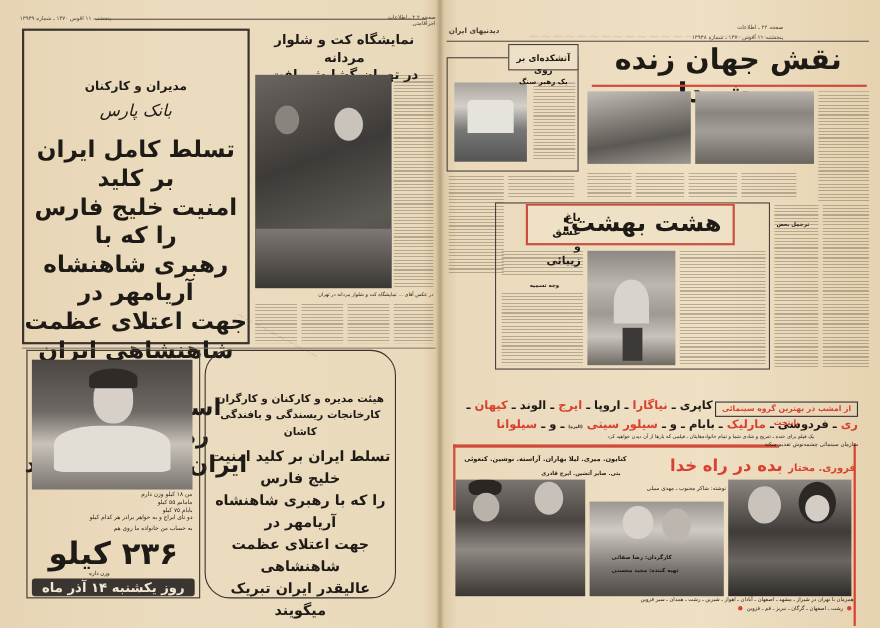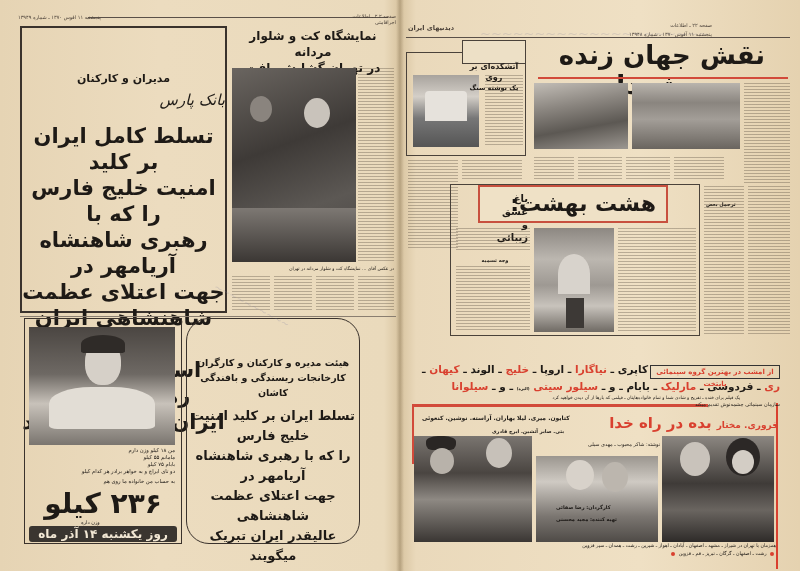--- a/index.html
+++ b/index.html
@@ -70,21 +70,21 @@
 <div class="spread">
 
   <div class="page page-left">
     <div class="folio" style="left:18px; top:14px;">پنجشنبه ۱۱ اقوس ۱۳۷۰ ـ شماره ۱۳۹۴۹</div>
     <div class="rule" style="left:88px; top:17px; width:300px;"></div>
     <div class="folio" style="right:4px; top:13px;">صفحه ۲ ۲ ـ اطلاعات</div>
     <div class="folio" style="right:4px; top:19px;">اجراقامتی</div>
 
     <div class="box" style="left:20px; top:26px; width:207px; height:287px;">
       <div class="rtl t-bank-small" style="margin-top:44px;">مدیران و کارکنان</div>
-      <div class="rtl t-bank-script" style="margin-top:6px;text-align:right;">بانک پارس</div>
+      <div class="rtl t-bank-script" style="margin-top:6px;">بانک پارس</div>
       <div class="rtl" style="margin-top:14px;">
         <div class="t-bank-big">تسلط کامل ایران بر کلید</div>
         <div class="t-bank-big">امنیت خلیج فارس را که با</div>
         <div class="t-bank-big">رهبری شاهنشاه آریامهر در</div>
         <div class="t-bank-big">جهت اعتلای عظمت</div>
         <div class="t-bank-big">شاهنشاهی ایران پدید آمده</div>
         <div class="t-bank-big">است به پیشگاه رهبر عالیقدر</div>
         <div class="t-bank-big">ایران تبریک میگویند</div>
       </div>
     </div>
@@ -142,23 +142,23 @@
     <div class="folio" style="right:88px; top:22px;">صفحه ۲۲ ـ اطلاعات</div>
     <div class="folio" style="right:88px; top:31px;">پنجشنبه ۱۱ آقوس ۱۳۷۰ ـ شماره ۱۳۹۴۸</div>
     <div class="rule" style="left:6px; top:37px; width:384px;"></div>
 
     <div class="box-thin" style="left:6px; top:52px; width:120px; height:104px;">
       <div class="photo photo-light" style="left:6px; top:22px; width:66px; height:72px; background:linear-gradient(180deg,#a8a39d 0%,#d4cfc8 30%,#777 60%,#555 100%);">
         <div style="position:absolute; left:12px; top:16px; width:42px; height:30px; background:#e6e2dc; border-radius:4px 4px 0 0;"></div>
       </div>
       <div class="col-text" style="left:78px; top:22px; width:38px; height:72px;"></div>
     </div>
-    <div class="box-thin rtl" style="left:62px; top:40px; width:64px; height:24px; background:#ede0c6; padding-top:20px;">
+    <div class="box-thin rtl" style="left:62px; top:40px; width:64px; height:24px; background:#ede0c6; padding-top:6px;">
       <div class="t-atash">آتشکده‌ای بر روی</div>
-      <div class="t-atash" style="font-size:6.5px;">یک نوشته سنگ</div>
+      <div class="t-atash" style="font-size:6.5px;">یک رهبر سنگ</div>
     </div>
 
     <div class="rtl t-naghsh" style="position:absolute; left:134px; top:40px; width:256px;">نقش جهان زنده میشود!</div>
     <div class="red-rule" style="left:138px; top:77px; width:250px;"></div>
     <div class="photo" style="left:134px; top:83px; width:94px; height:66px; background:linear-gradient(170deg,#c2bdb6 0%,#8a857f 35%,#5c5853 65%,#9c9791 100%);"></div>
     <div class="photo" style="left:232px; top:83px; width:108px; height:66px; background:linear-gradient(180deg,#b9b4ad 0%,#8a857f 30%,#a39e98 55%,#6a655f 100%);"></div>
     <div class="col-text" style="left:344px; top:83px; width:46px; height:100px;"></div>
     <div class="col-text" style="left:8px; top:160px; width:50px; height:90px;"></div>
     <div class="col-text" style="left:62px; top:160px; width:60px; height:20px;"></div>
     <div class="col-text" style="left:134px; top:157px; width:40px; height:24px;"></div>
@@ -184,21 +184,21 @@
     <div class="col-text" style="left:218px; top:228px; width:78px; height:104px;"></div>
     <div class="t-subhead" style="position:absolute; left:306px; top:201px; direction:rtl;">ترجمل بعض</div>
     <div class="col-text" style="left:304px; top:186px; width:40px; height:150px;"></div>
     <div class="col-text" style="left:348px; top:186px; width:42px; height:150px;"></div>
 
     <div class="cinema-tag" style="left:250px; top:365px; width:130px; height:14px; line-height:12px; text-align:center;">از امشب در بهترین گروه سینمائی پایتخت</div>
     <div class="cinema-line" style="position:absolute; right:152px; top:363px;">
       <span>کاپری</span><span> ـ </span>
       <span class="red">نیاگارا</span><span> ـ </span>
       <span>اروپا</span><span> ـ </span>
-      <span class="red">خلیج</span><span> ـ </span>
+      <span class="red">ایرج</span><span> ـ </span>
       <span>الوند</span><span> ـ </span>
       <span class="red">کیهان</span><span> ـ</span>
     </div>
     <div class="cinema-line" style="position:absolute; right:20px; top:380px;">
       <span class="red">ری</span><span> ـ </span>
       <span>فردوسی</span><span> ـ </span>
       <span class="red">مارلیک</span><span> ـ </span>
       <span>بابام</span><span> ـ و ـ </span>
       <span class="red">سیلور سیتی</span>
       <span style="font-size:4px;">(الیزه)</span><span> ـ و ـ </span>

